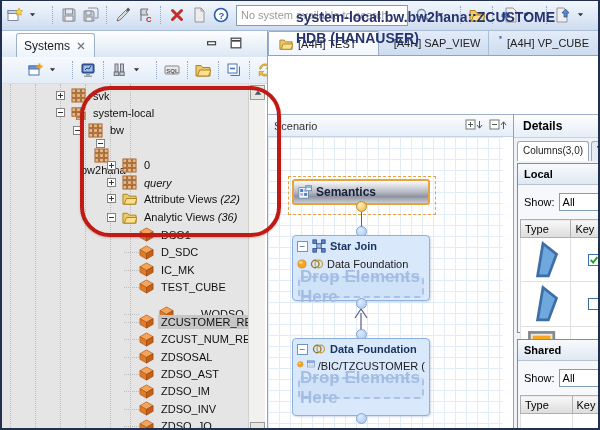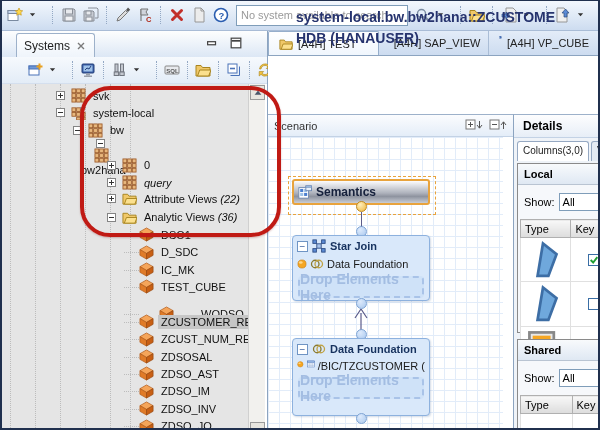--- a/index.html
+++ b/index.html
@@ -83,21 +83,21 @@
   .conn.blue{width:11px;height:11px;background:radial-gradient(circle at 35% 30%,#ddeafc,#a9c8ee);border:1px solid #7fa4d4;}
   .vline{position:absolute;width:1px;background:#5c5c8a;}
   .bluenode{position:absolute;width:138px;background:#d9e8fa;border:1px solid #8db1de;border-radius:4px;box-sizing:border-box;
     box-shadow:1px 1px 2px rgba(80,110,160,.25);}
   .nheader{display:flex;align-items:center;gap:4px;padding:3px 4px 2px 4px;}
   .collapse-box{width:11px;height:11px;background:#fff;border:1px solid #6f94c4;color:#3a5f9e;font-size:10px;line-height:9px;
     text-align:center;box-sizing:border-box;flex:0 0 11px;}
   .nheader .nlabel{font-weight:bold;font-size:11px;color:#17325e;}
   .nrow{display:flex;align-items:center;gap:3px;padding:2px 4px;font-size:11px;color:#1a1a1a;white-space:nowrap;overflow:hidden;}
   .dropzone{margin:3px 5px;height:18px;border:2px dashed #a9c3e8;border-radius:4px;background:#cfe2f8;
-    display:flex;align-items:center;justify-content:center;font-weight:bold;color:#a3bde2;font-size:14px;}
+    display:flex;align-items:center;justify-content:center;font-weight:bold;color:#a3bde2;font-size:17px;}
 
   
   #details{left:513px;top:114px;width:87px;height:316px;background:#eff3f8;border-left:1px solid #8ca4c0;border-top:1px solid #9db1ca;box-sizing:border-box;overflow:hidden;}
   #details-title{left:0;top:0;width:87px;height:23px;background:linear-gradient(#fdfdfe,#e7eef7);
     border-bottom:1px solid #c3d2e5;display:flex;align-items:center;padding-left:9px;box-sizing:border-box;
     font-weight:bold;font-size:12px;color:#000;}
   #details-tabs{left:3px;top:26px;height:20px;display:flex;}
   .dtab{background:#fff;border:1px solid #95a8c2;border-bottom:none;border-radius:3px 3px 0 0;
     padding:3px 5px 0 5px;font-size:10px;color:#222;white-space:nowrap;}
   .dtab + .dtab{margin-left:2px;background:#e4ebf4;}

